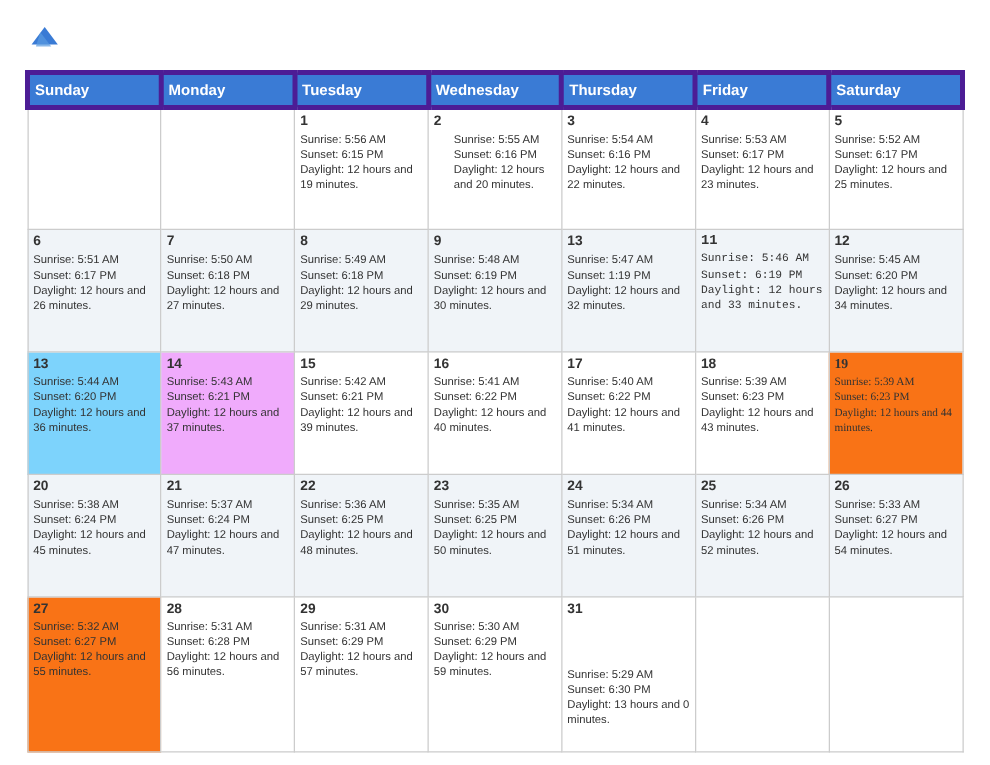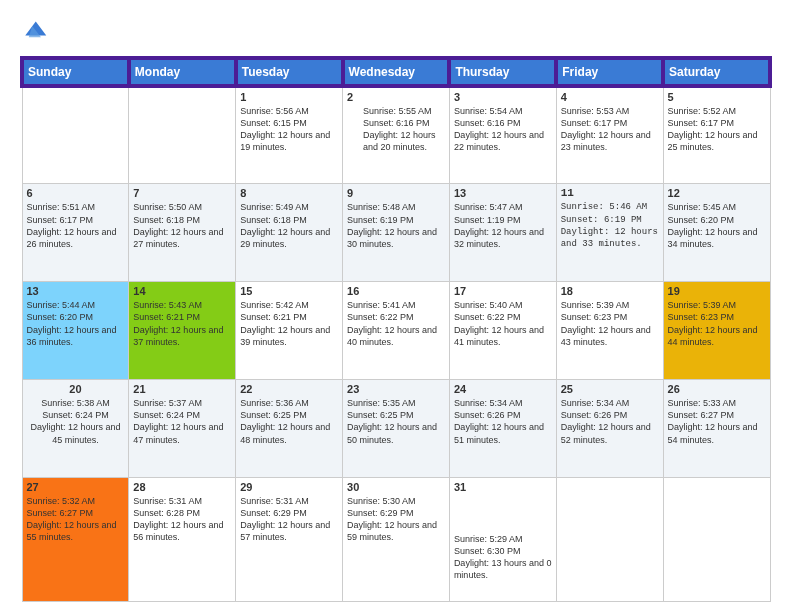--- a/index.html
+++ b/index.html
@@ -210,21 +210,21 @@
 Daylight: 12 hours and 34 minutes.</div>
           </td>
         </tr>
         <tr>
           <td style="background: #7dd3fc;">
             <span class="day-num">13</span>
             <div class="day-info" style="white-space: pre-line;">Sunrise: 5:44 AM
 Sunset: 6:20 PM
 Daylight: 12 hours and 36 minutes.</div>
           </td>
-          <td style="background: #84cc16;">
+          <td style="background: #f0abfc;">
             <span class="day-num">14</span>
             <div class="day-info" style="white-space: pre-line;">Sunrise: 5:43 AM
 Sunset: 6:21 PM
 Daylight: 12 hours and 37 minutes.</div>
           </td>
           <td style="background: rgb(255, 255, 255);">
             <span class="day-num">15</span>
             <div class="day-info" style="white-space: pre-line;">Sunrise: 5:42 AM
 Sunset: 6:21 PM
 Daylight: 12 hours and 39 minutes.</div>
@@ -240,29 +240,29 @@
             <div class="day-info" style="white-space: pre-line;">Sunrise: 5:40 AM
 Sunset: 6:22 PM
 Daylight: 12 hours and 41 minutes.</div>
           </td>
           <td style="background: rgb(255, 255, 255);">
             <span class="day-num">18</span>
             <div class="day-info" style="white-space: pre-line;">Sunrise: 5:39 AM
 Sunset: 6:23 PM
 Daylight: 12 hours and 43 minutes.</div>
           </td>
-          <td style="background: #eab308;">
+          <td style="background: #f97316; font-family: Liberation Serif, serif;">
             <span class="day-num">19</span>
             <div class="day-info" style="white-space: pre-line;">Sunrise: 5:39 AM
 Sunset: 6:23 PM
 Daylight: 12 hours and 44 minutes.</div>
           </td>
         </tr>
         <tr>
-          <td style="background: rgb(240, 244, 248); text-align: center;">
+          <td style="background: rgb(240, 244, 248);">
             <span class="day-num">20</span>
             <div class="day-info" style="white-space: pre-line;">Sunrise: 5:38 AM
 Sunset: 6:24 PM
 Daylight: 12 hours and 45 minutes.</div>
           </td>
           <td style="background: rgb(240, 244, 248);">
             <span class="day-num">21</span>
             <div class="day-info" style="white-space: pre-line;">Sunrise: 5:37 AM
 Sunset: 6:24 PM
 Daylight: 12 hours and 47 minutes.</div>

